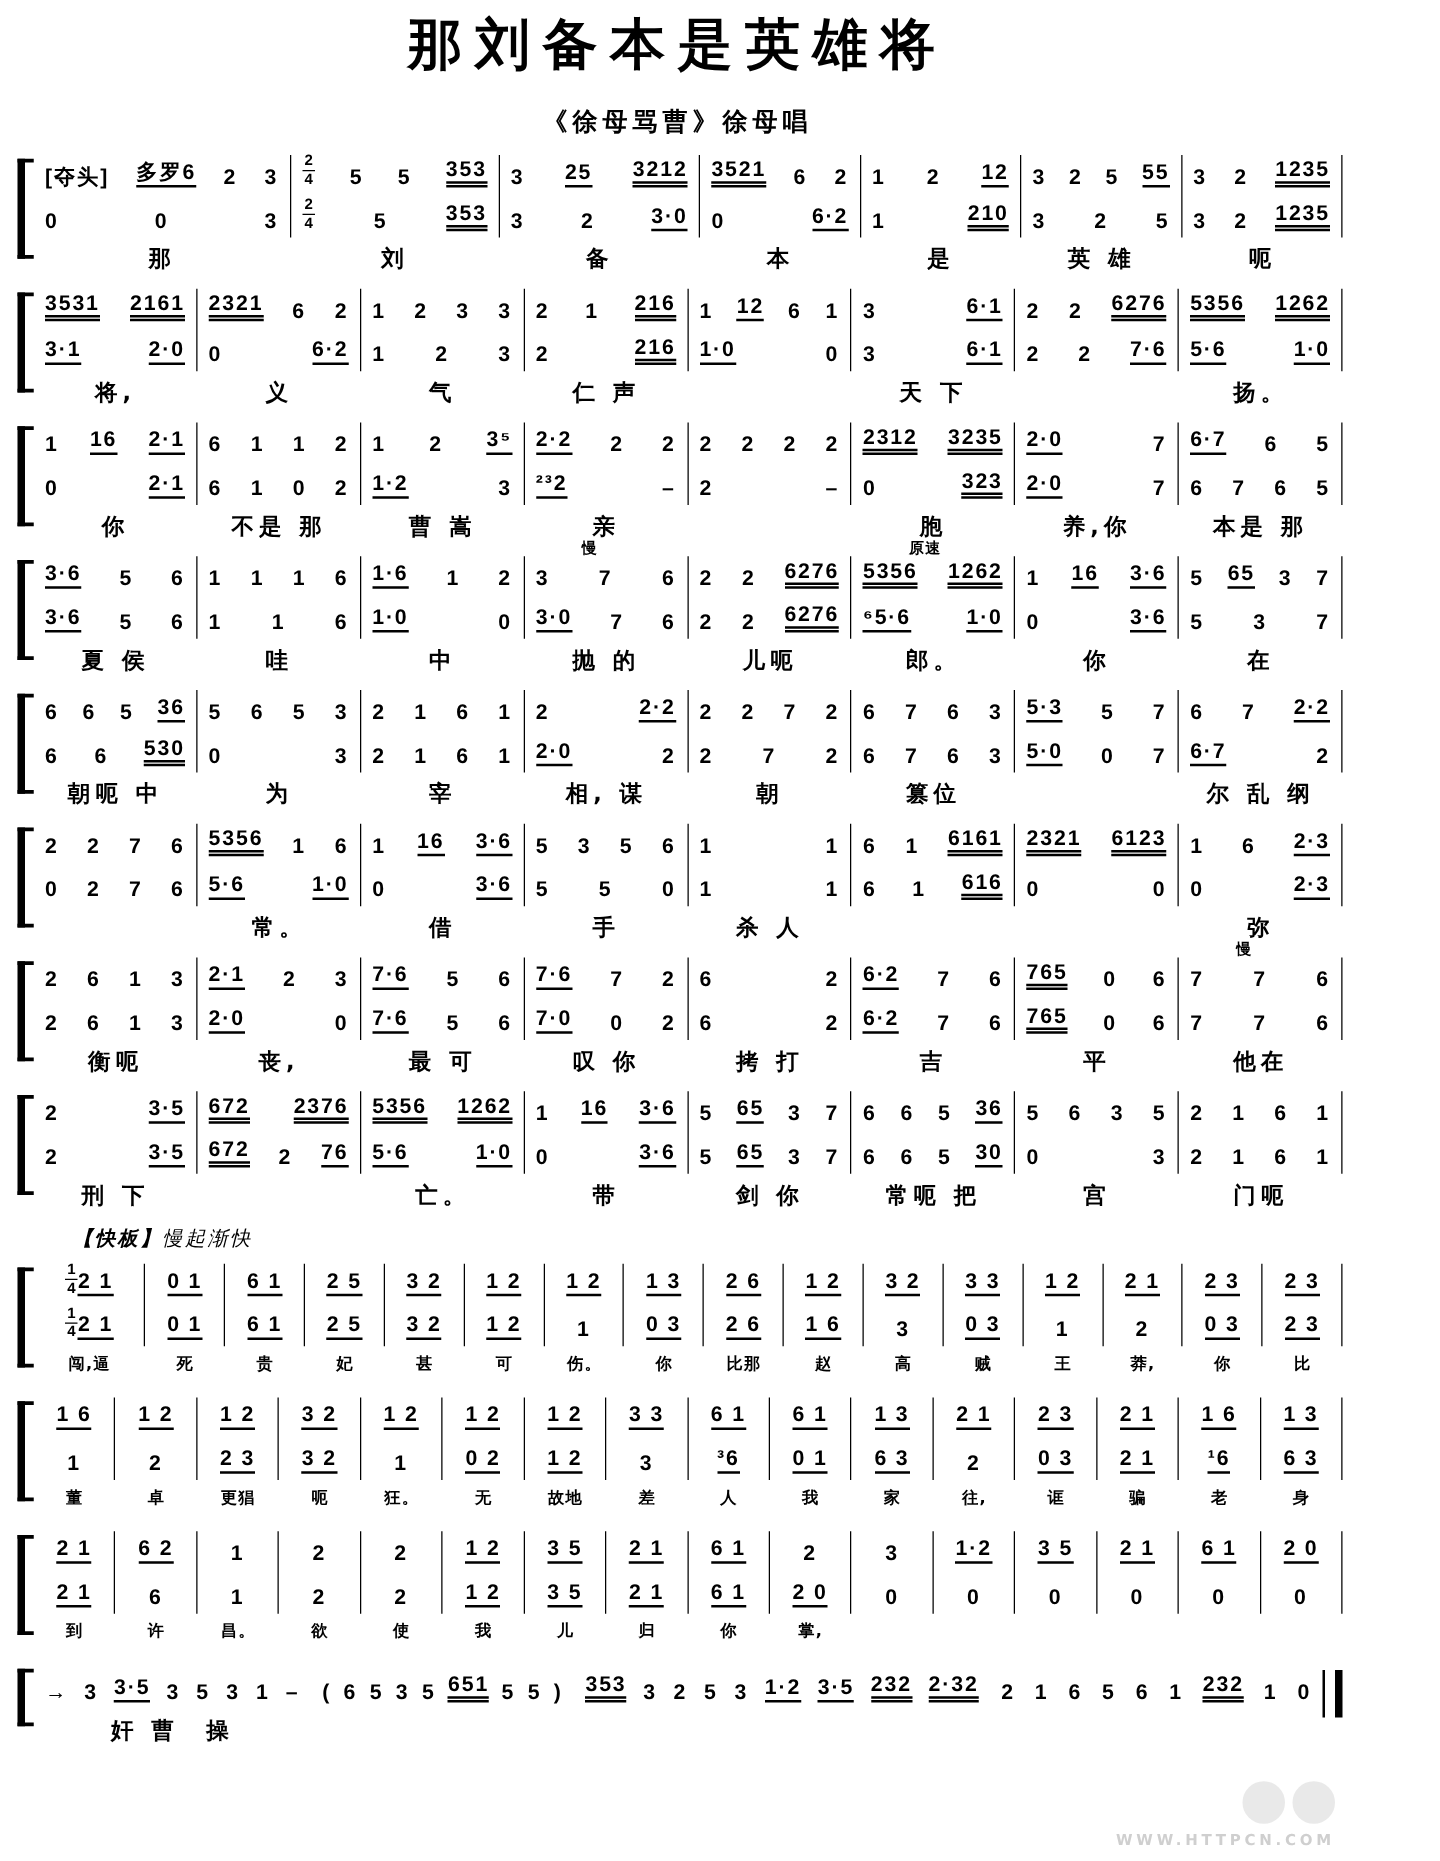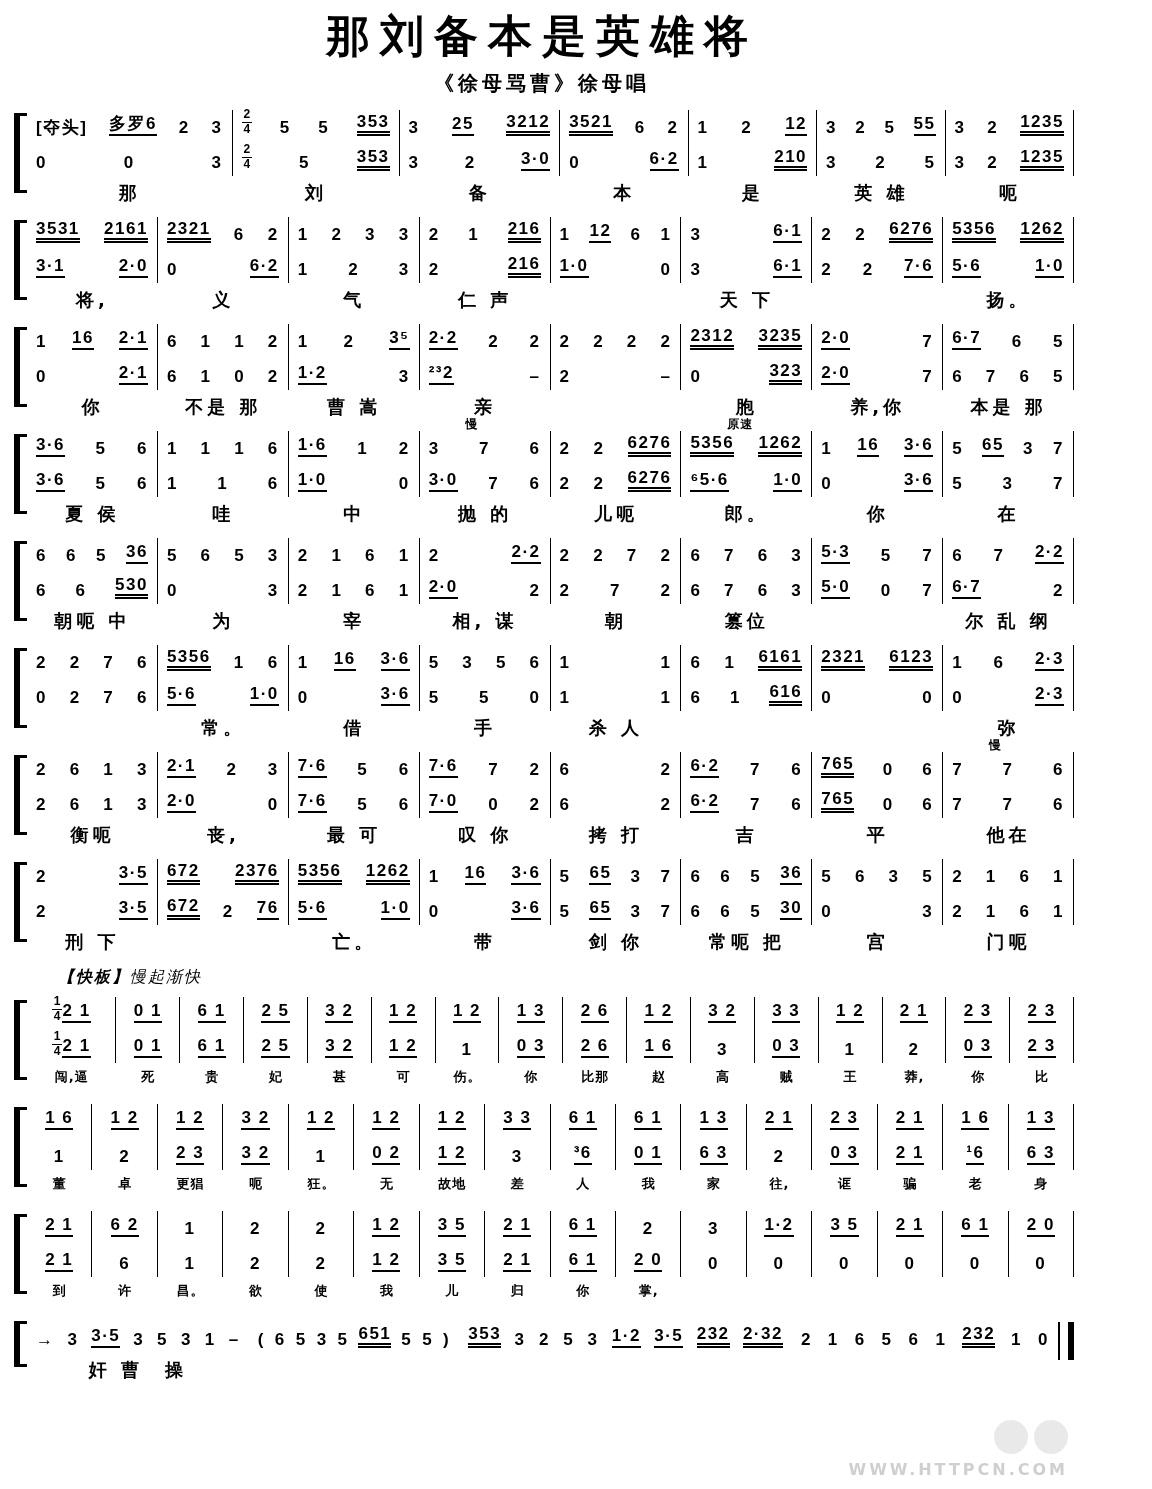--- a/index.html
+++ b/index.html
@@ -1,20 +1,20 @@
 <!DOCTYPE html>
 <html><head>
 <meta charset="utf-8">
 <style>
   html,body{margin:0;padding:0;background:#fff;}
   #page{width:1084px;min-height:1489px;position:relative;box-sizing:border-box;
         padding-top:12px;font-family:"DejaVu Sans",sans-serif;color:#000;background:#fff;}
   .title{text-align:center;font-family:"DejaVu Serif",serif;font-size:44px;font-weight:bold;
          letter-spacing:10px;line-height:1.1;}
-  .subtitle{text-align:center;font-size:20px;font-weight:bold;letter-spacing:4px;margin-top:10px;}
+  .subtitle{text-align:center;font-size:20px;font-weight:bold;letter-spacing:4px;margin-top:24px;}
   .mode{font-size:17px;font-weight:bold;margin:16px 0 0 18px;letter-spacing:2px;}
   #score{padding:4px 10px 0 14px;}
   .system{display:flex;align-items:flex-start;margin:9px 0 6px;}
   .bracket{flex:none;width:7px;height:74px;border-left:6px solid #000;border-top:3px solid #000;
            border-bottom:3px solid #000;margin-top:3px;}
   .single .bracket{height:40px;}
   .measures{flex:1;display:flex;min-width:0;}
   .measure{flex:1;display:flex;flex-direction:column;position:relative;min-width:0;}
   .notes{display:flex;flex-direction:column;gap:12px;border-right:1.6px solid #000;padding:3px 2px 5px;}
   .single .notes{border-right:none;}
@@ -32,21 +32,21 @@
   .pair .line{justify-content:center;padding:0 2px;}
   .pair .lyric{letter-spacing:1px;font-size:13px;}
   .ann{position:absolute;top:-15px;left:35%;font-size:12px;font-weight:700;letter-spacing:1px;}
   .kblabel{font-size:16px;font-weight:700;margin:10px 0 0 44px;letter-spacing:2px;font-style:italic;}
   .kblabel .sub{font-weight:400;}
   .endbar{flex:none;width:8px;height:38px;border-left:2px solid #000;border-right:6px solid #000;
           margin-top:4px;}
   .wm{position:absolute;right:16px;bottom:10px;text-align:right;color:#c9c9c9;}
   .wm .blob{display:inline-block;width:34px;height:34px;border-radius:50%;
             background:#e3e3e3;margin-left:6px;opacity:.8;}
-  .wm .url{display:block;font-size:16px;font-weight:700;letter-spacing:3px;margin-top:2px;color:#cfcfcf;}
+  .wm .url{display:block;font-size:12px;font-weight:700;letter-spacing:3px;margin-top:2px;color:#cfcfcf;}
 </style>
 </head>
 <body>
 
 <div id="page">
   <div class="title">那刘备本是英雄将</div>
   <div class="subtitle">《徐母骂曹》徐母唱</div>
   <div id="score">
       <div class="system">
         <div class="bracket"></div>

